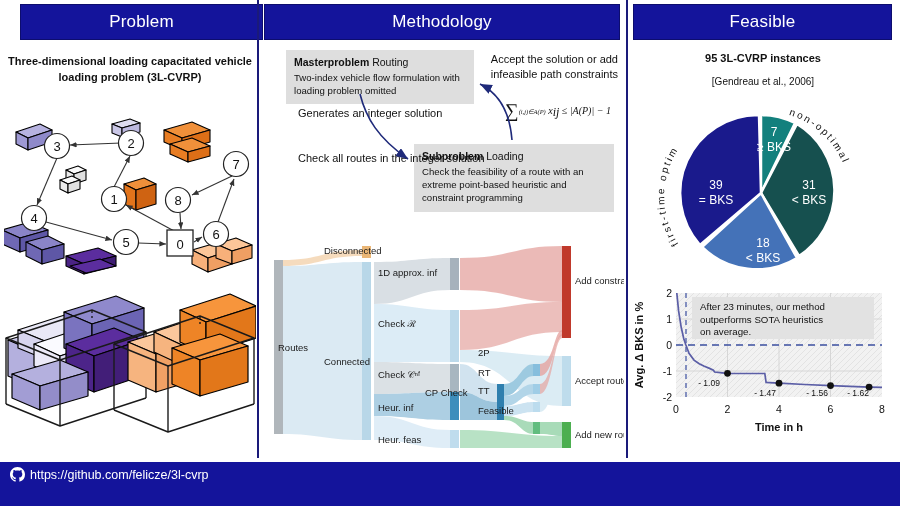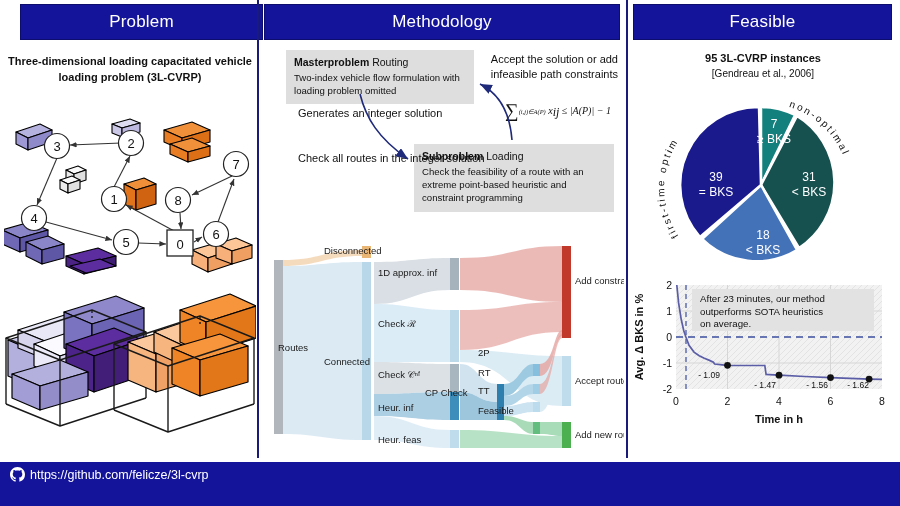--- a/index.html
+++ b/index.html
@@ -67,21 +67,21 @@
   }
   .formula .sum { font-size: 19px; font-style: normal; vertical-align: -3px; }
   .formula .sub { font-size: 6.4px; font-style: italic; }
   .formula .sb  { font-size: 12px; vertical-align: -2px; margin-top: 44px; }
 
   
   .sankey-wrap { position:absolute; left: 0px; top: 200px; width: 362px; height: 208px; }
 
   
   .find-title { margin-top: 8px; text-align:center; font-size: 11px; font-weight: bold; color:#111; }
-  .find-sub   { text-align:center; font-size: 10px; color:#111; margin-top: 4px; }
+  .find-sub   { text-align:center; font-size: 10px; color:#111; margin-top: 12px; }
   .pie-wrap   { position:relative; width: 266px; height: 192px; margin-top: 2px; }
   .chart-wrap { position:relative; width: 266px; height: 152px; margin-top: 4px; }
 
   
   .footer {
     position:absolute; left:0; top: 462px; width: 900px; height: 44px;
     background: #14149b; color:#fff;
     padding: 4px 10px 0 10px;
   }
   .footer-l1 { font-size: 12.5px; line-height: 1.35; }

